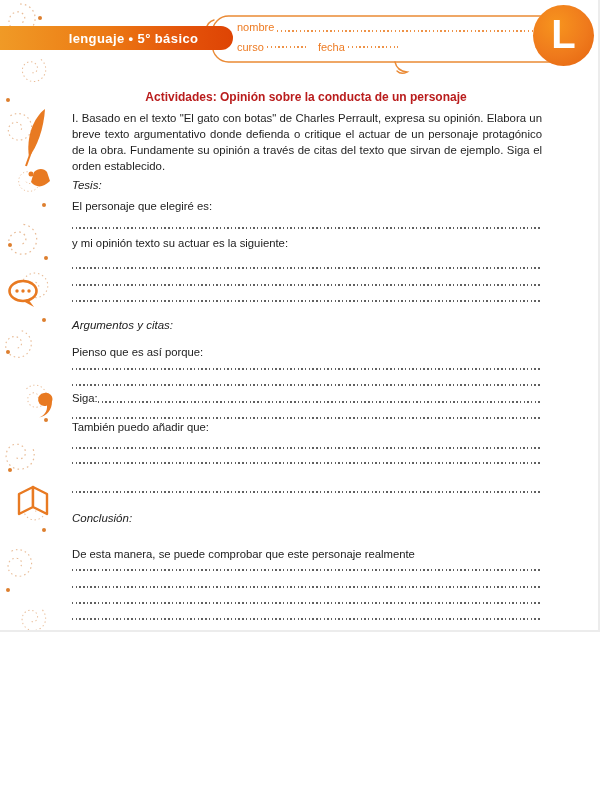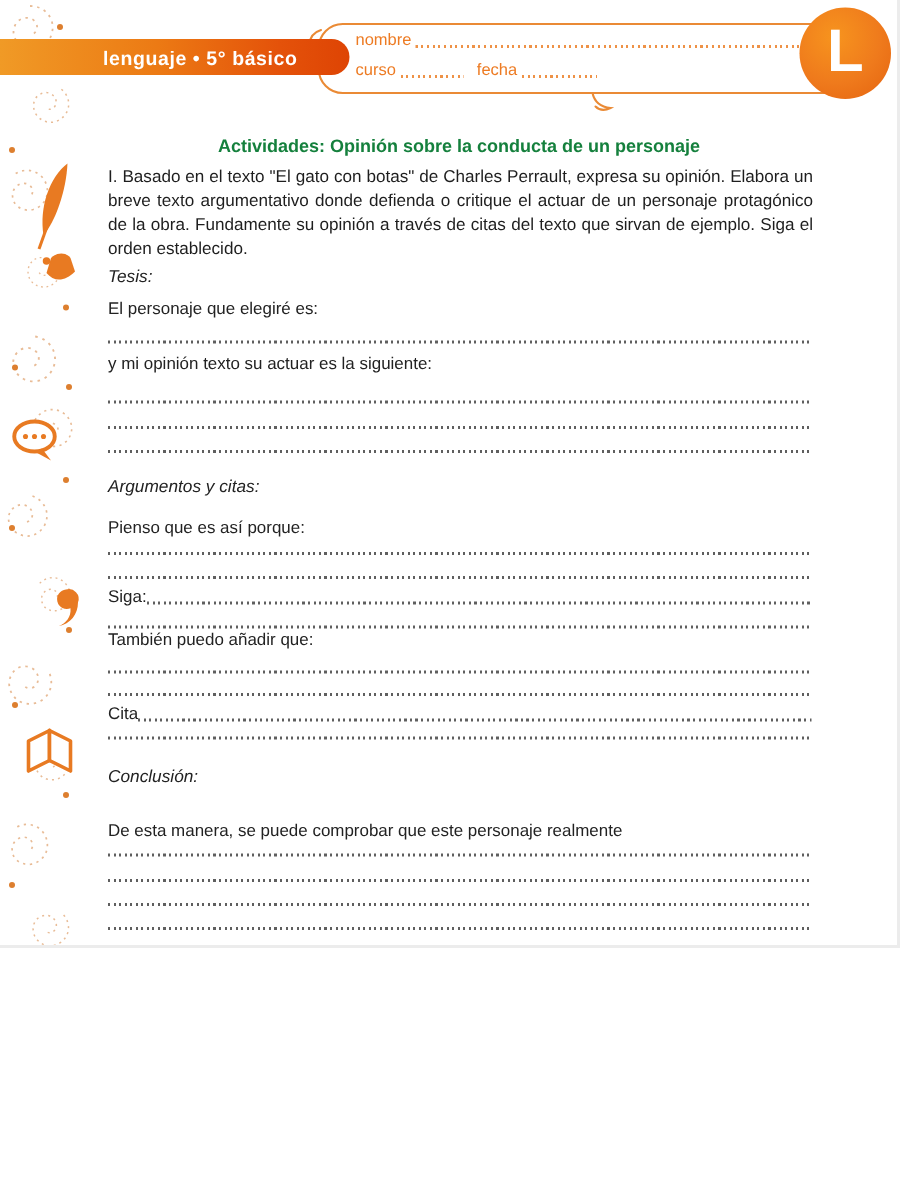--- a/index.html
+++ b/index.html
@@ -22,21 +22,21 @@
   .boxrow .lbl{color:#ED7B23;font-size:11px;line-height:13px;margin-right:3px;white-space:nowrap;}
   .odots{height:2px;margin-bottom:2px;background:repeating-linear-gradient(to right,#EE9247 0 1.4px,transparent 1.4px 3.8px);}
   .grow{flex:1;}
   .logo-circle{
     position:absolute;left:533px;top:5px;width:61px;height:61px;border-radius:50%;
     background:radial-gradient(circle at 38% 32%,#F7941E 0%,#EF7A1C 55%,#E4630F 100%);
     display:flex;align-items:center;justify-content:center;z-index:3;
   }
   .logo-circle div{color:#fff;font-size:40px;font-weight:800;line-height:1;padding-bottom:3px;}
   
-  .title{position:absolute;left:66px;top:90px;width:480px;text-align:center;font-size:12px;font-weight:bold;color:#15803d;}
+  .title{position:absolute;left:66px;top:90px;width:480px;text-align:center;font-size:12px;font-weight:bold;color:#b91c1c;}
   .instr{position:absolute;left:72px;top:110px;width:470px;font-size:11.4px;line-height:16px;text-align:justify;color:#1e1e1e;}
   .hd{position:absolute;left:72px;font-size:11.5px;font-style:italic;color:#222;}
   .pr{position:absolute;left:72px;font-size:11.3px;color:#222;}
   .dl{position:absolute;left:72px;width:469px;height:2px;
       background:repeating-linear-gradient(to right,#5f5f5f 0 1.4px,transparent 1.4px 3.7px);}
   .citarow{position:absolute;left:72px;width:469px;display:flex;align-items:flex-end;height:14px;}
   .citarow .lbl{font-size:11.3px;color:#222;line-height:13px;white-space:nowrap;}
   .kdots{height:2px;margin-bottom:2px;background:repeating-linear-gradient(to right,#5f5f5f 0 1.4px,transparent 1.4px 3.7px);}
   .endp{font-size:11.3px;color:#222;line-height:12px;margin-left:6px;}
 </style>
@@ -125,21 +125,21 @@
 
   <svg class="namebox-svg" width="400" height="76" viewBox="0 0 400 76" xmlns="http://www.w3.org/2000/svg">
     <rect x="12.5" y="10" width="362" height="46" rx="16" fill="#fff" stroke="#EA8A35" stroke-width="1.4"></rect>
     <path d="M14 14 q-7 2 -8 10" stroke="#EA8A35" stroke-width="1.4" fill="none" stroke-linecap="round"></path>
     <path d="M195 56 q2 9 12 10 q-6 3 -10 -1" stroke="#EA8A35" stroke-width="1.4" fill="none" stroke-linecap="round"></path>
   </svg>
   <div class="boxrow" style="left:237px;top:21px;width:316px;">
     <span class="lbl">nombre</span>
     <span class="odots grow"></span>
   </div>
-  <div class="boxrow" style="left:237px;top:41px;width:316px;">
+  <div class="boxrow" style="left:237px;top:41px;width:316px;align-items:center;">
     <span class="lbl">curso</span>
     <span class="odots" style="width:42px;"></span>
     <span style="width:9px;"></span>
     <span class="lbl">fecha</span>
     <span class="odots" style="width:50px;"></span>
   </div>
 
   <div class="logo-circle">
     <div>L</div>
   </div>
@@ -160,24 +160,20 @@
   <div class="dl" style="top:368px;"></div>
   <div class="dl" style="top:384px;"></div>
   <div class="citarow" style="top:391px;">
     <span class="lbl">Siga:</span>
     <span class="kdots grow"></span>
   </div>
   <div class="dl" style="top:417px;"></div>
   <div class="pr" style="top:421px;">También puedo añadir que:</div>
   <div class="dl" style="top:447px;"></div>
   <div class="dl" style="top:462px;"></div>
-  <div class="citarow" style="top:469px;">
-    <span class="lbl">Cita</span>
-    <span class="kdots grow"></span>
-  </div>
   <div class="dl" style="top:491px;"></div>
 
   <div class="hd" style="top:512px;">Conclusión:</div>
   <div class="pr" style="top:548px;">De esta manera, se puede comprobar que este personaje realmente</div>
   <div class="dl" style="top:569px;"></div>
   <div class="dl" style="top:586px;"></div>
   <div class="dl" style="top:602px;"></div>
   <div class="dl" style="top:618px;"></div>
   <div class="dl" style="top:634px;"></div>
   <div class="citarow" style="top:643px;">

